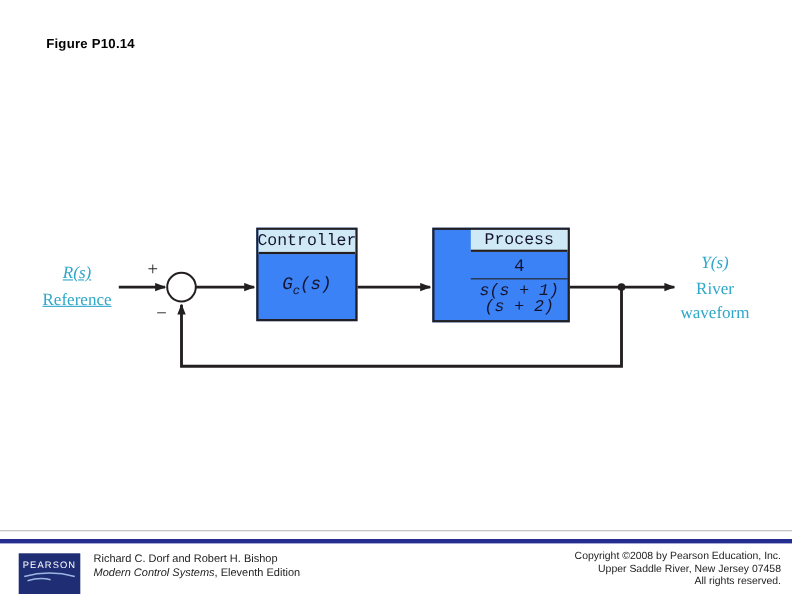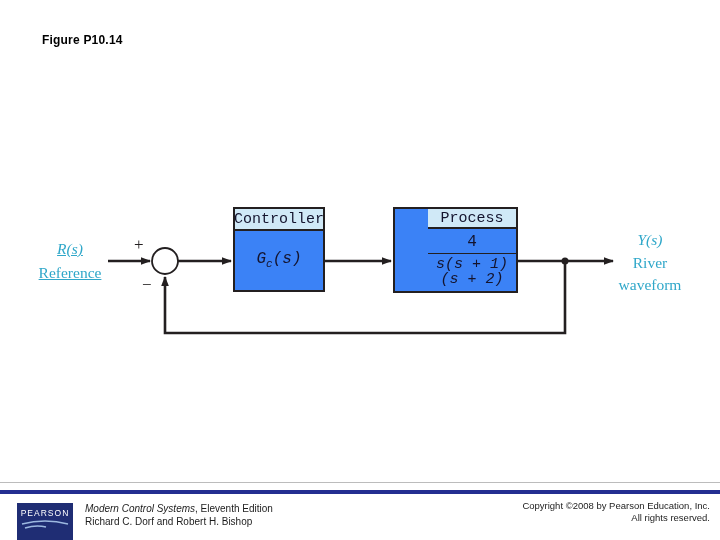--- a/index.html
+++ b/index.html
@@ -128,22 +128,23 @@
 
   <div class="logo">
     <svg class="logo-swoosh" viewBox="0 0 56 30" xmlns="http://www.w3.org/2000/svg">
       <path d="M5 21 Q 28 15 51 21"></path>
       <path d="M8 25 Q 19 21.5 29 24"></path>
     </svg>
     <div class="logo-text">PEARSON</div>
   </div>
 
   <div class="book-info">
+    <div>Richard C. Dorf and Robert H. Bishop</div>
     <div><span class="book-title">Modern Control Systems</span><span>, Eleventh Edition</span></div>
-    <div>Richard C. Dorf and Robert H. Bishop</div>
   </div>
 
   <div class="copyright">
     <div>Copyright ©2008 by Pearson Education, Inc.</div>
+    <div>Upper Saddle River, New Jersey 07458</div>
     <div>All rights reserved.</div>
   </div>
 
 </div>
 
 </body></html>

